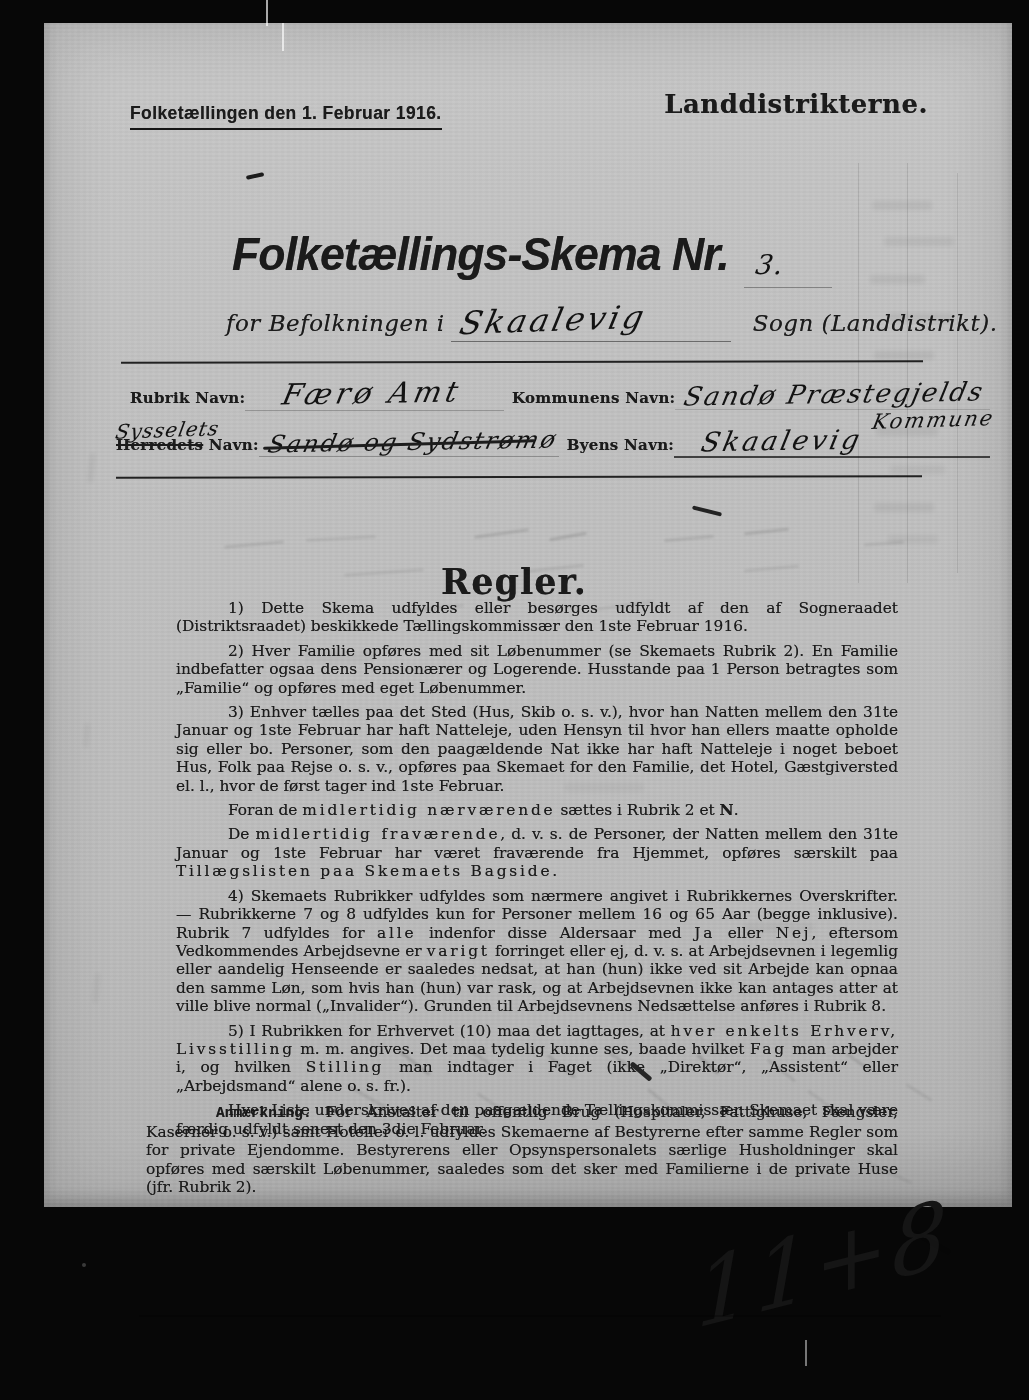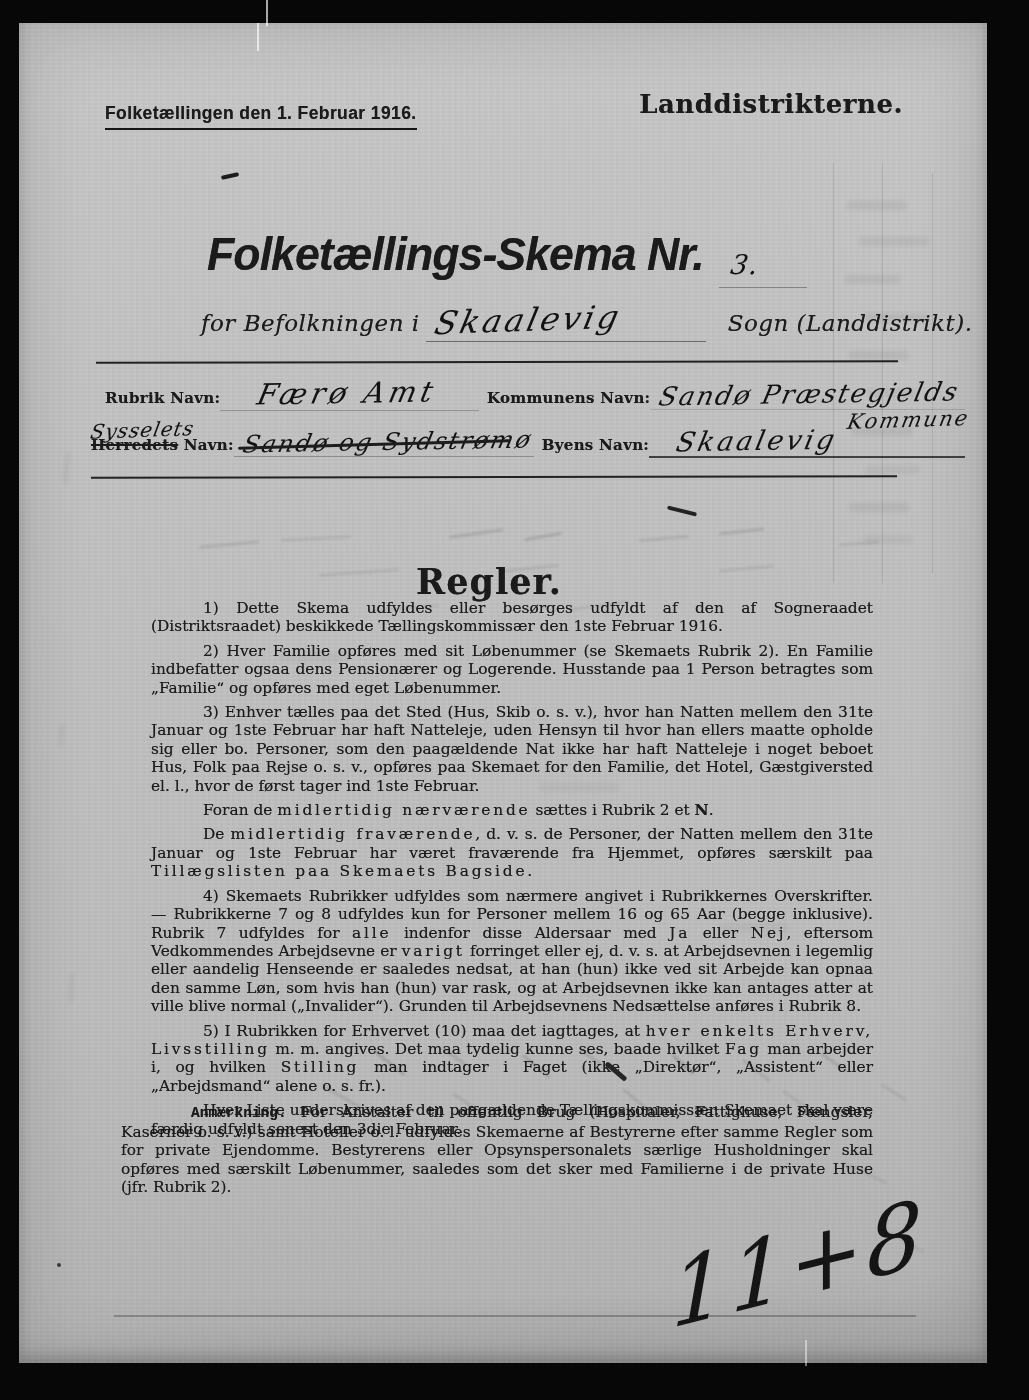--- a/index.html
+++ b/index.html
@@ -3,21 +3,21 @@
 <meta charset="utf-8">
 <style>
   html,body{margin:0;padding:0;}
   body{
     width:1029px;height:1400px;position:relative;overflow:hidden;
     background:#070707;
     font-family:"DejaVu Serif", serif;
   }
   
   .paper{
-    position:absolute;left:19px;top:23px;width:968px;height:1340px;
+    position:absolute;left:44px;top:23px;width:968px;height:1184px;
     background:linear-gradient(176deg,#c7c7c7 0%,#c1c1c1 35%,#bdbdbd 70%,#b4b4b4 93%,#a5a5a5 100%);
     box-shadow:inset 0 0 70px rgba(0,0,0,.14), inset 0 -6px 14px rgba(0,0,0,.18);
   }
   .grain{
     position:absolute;inset:0;pointer-events:none;
     background-image:repeating-linear-gradient(0deg,rgba(255,255,255,.02) 0 2px,rgba(0,0,0,.018) 2px 4px),
                      repeating-linear-gradient(90deg,rgba(255,255,255,.012) 0 3px,rgba(0,0,0,.012) 3px 6px);
   }
   .ink{color:#1b1b1b;text-shadow:0 0 .5px rgba(10,10,10,.55);}
   

